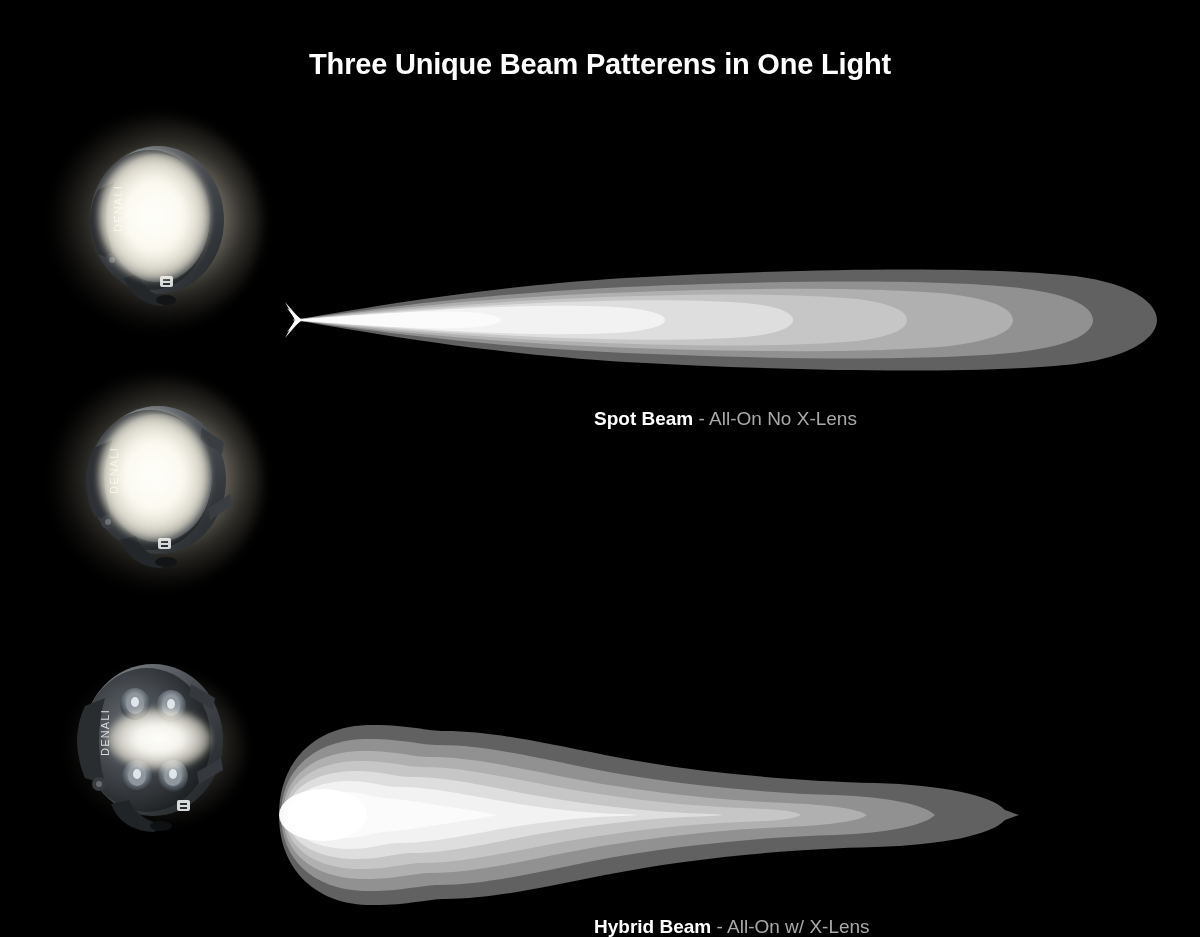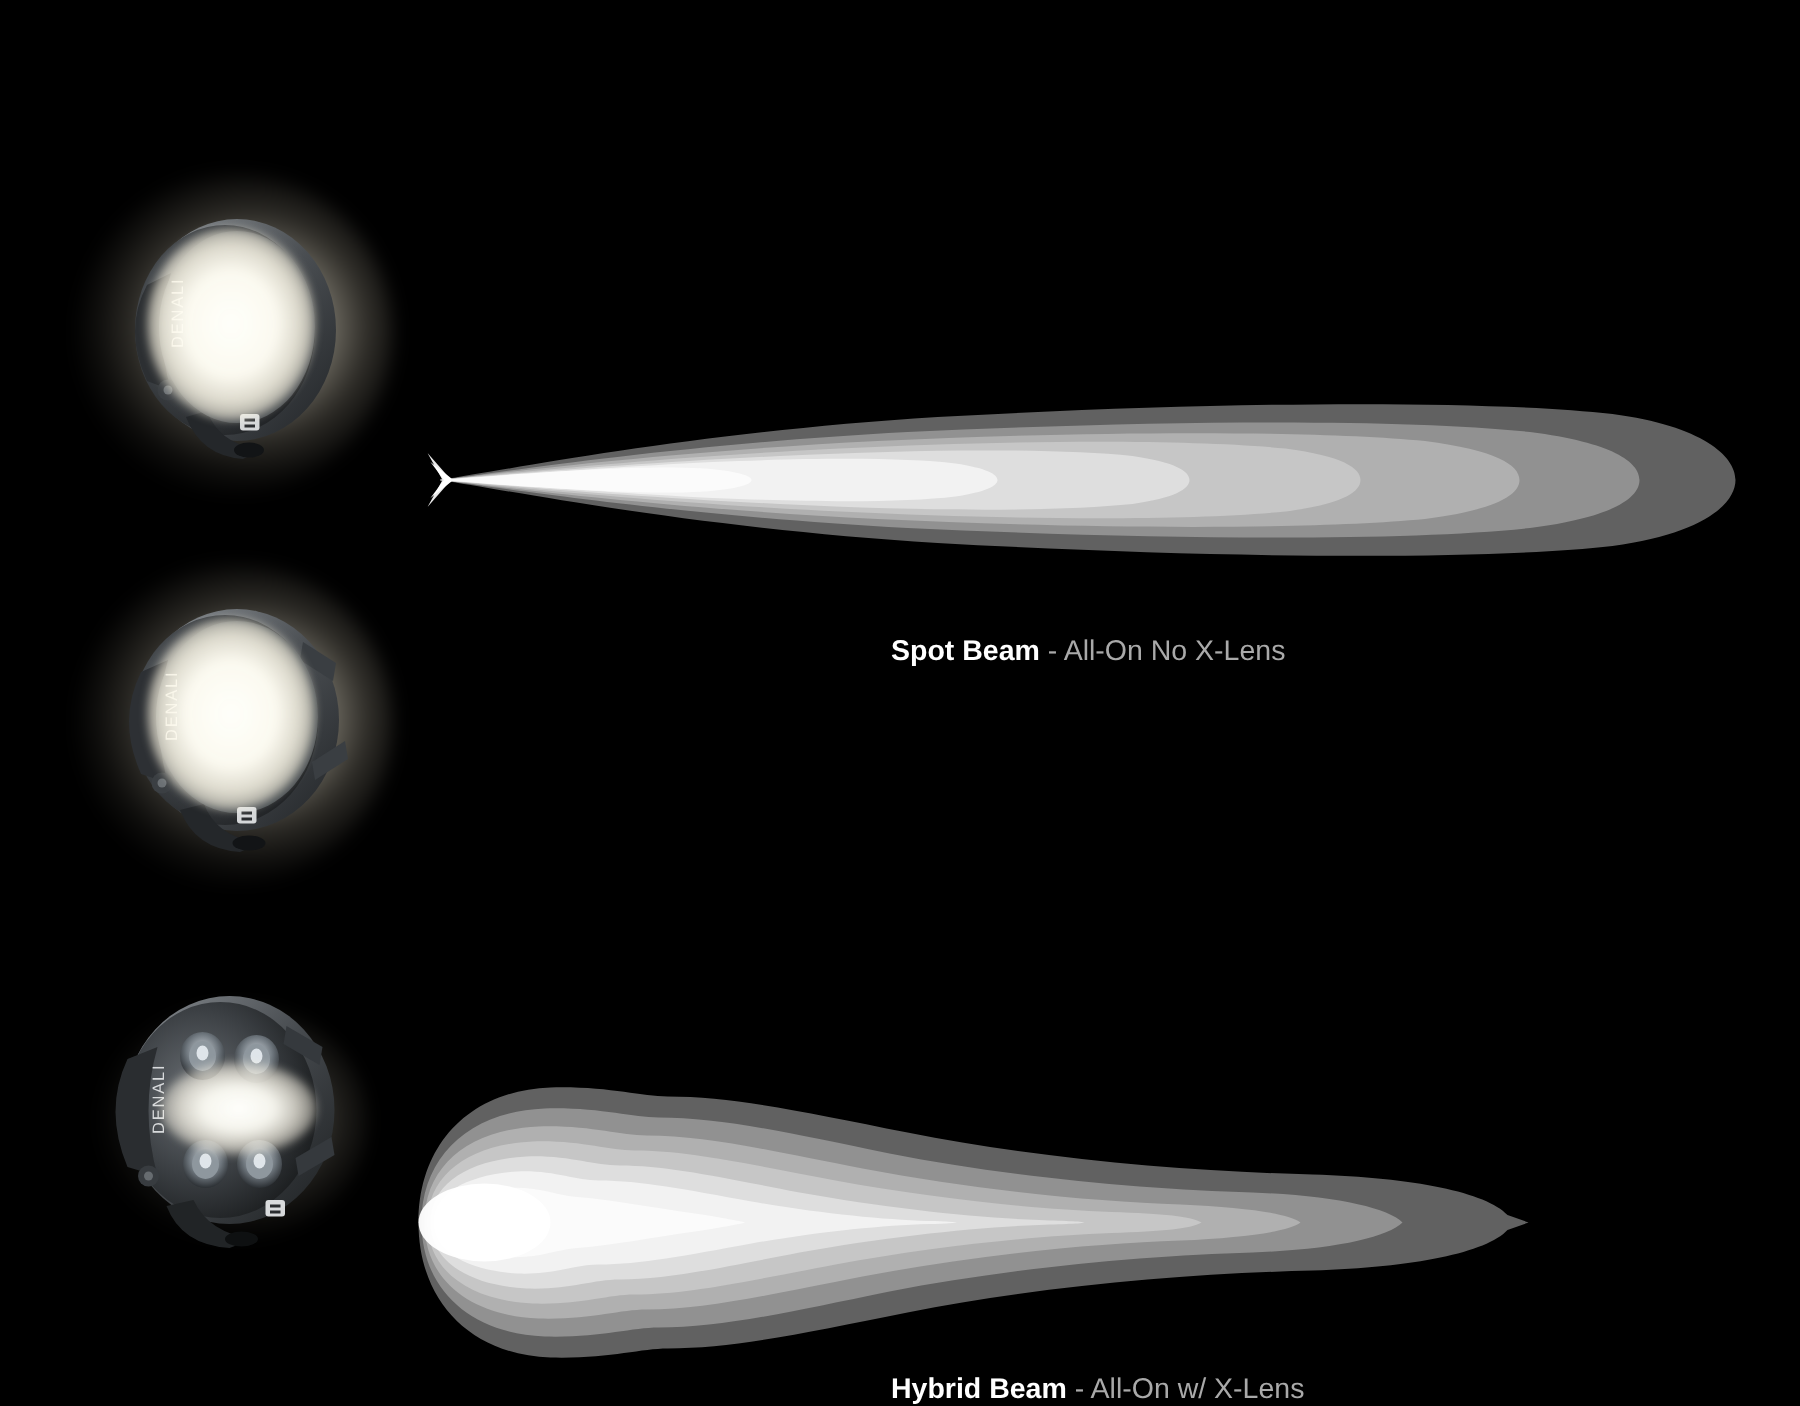--- a/index.html
+++ b/index.html
@@ -113,37 +113,38 @@
   #beam-spot   { left: 285px; top: 150px; }
   #beam-hybrid { left: 275px; top: 355px; }
 
   
   .caption {
     position: absolute;
     white-space: nowrap;
     font-size: 19px;
     font-family: "Liberation Sans", "DejaVu Sans", sans-serif;
   }
-  #caption-spot   { left: 594px;  top: 298px; margin-top: 16px; }
+  #caption-spot   { left: 594px;  top: 298px; }
   #caption-hybrid { left: 594px;  top: 556px; }
 
   .caption .bold {
     color: #ffffff;
     font-weight: bold;
   }
   .caption .sub {
     color: #a9a9a9;
     font-weight: normal;
   }
 </style>
 </head>
 <body>
 
 <div id="stage">
 
+  <div class="title">Three Unique Beam Patterens in One Light</div>
 
   <div class="row" id="row-spot">
 
     <div class="fixture-wrap" id="fixture-spot">
       <div class="halo halo-big"></div>
       <div class="fixture">
         <svg width="190" height="190" viewBox="0 0 190 190">
           <defs>
             <radialGradient id="bodyGrad1" cx="38%" cy="42%" r="72%">
               <stop offset="0%" stop-color="#6e7276"></stop>

